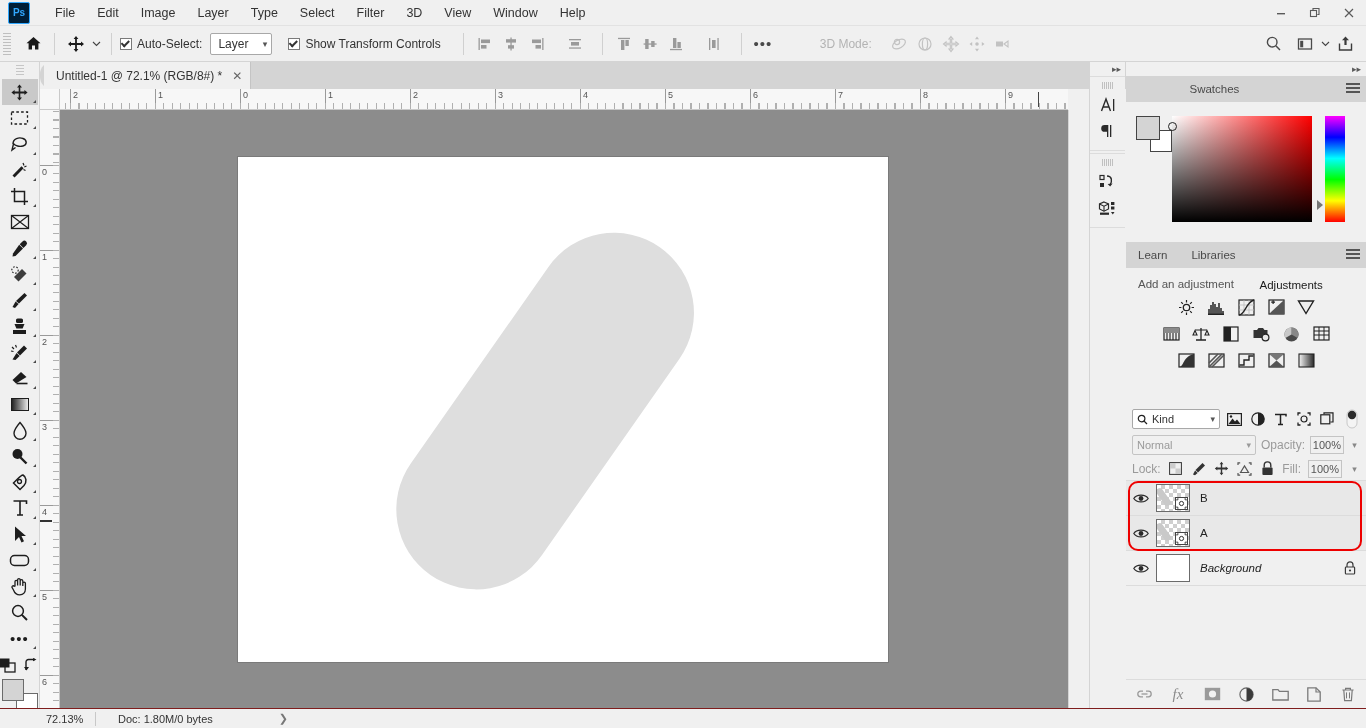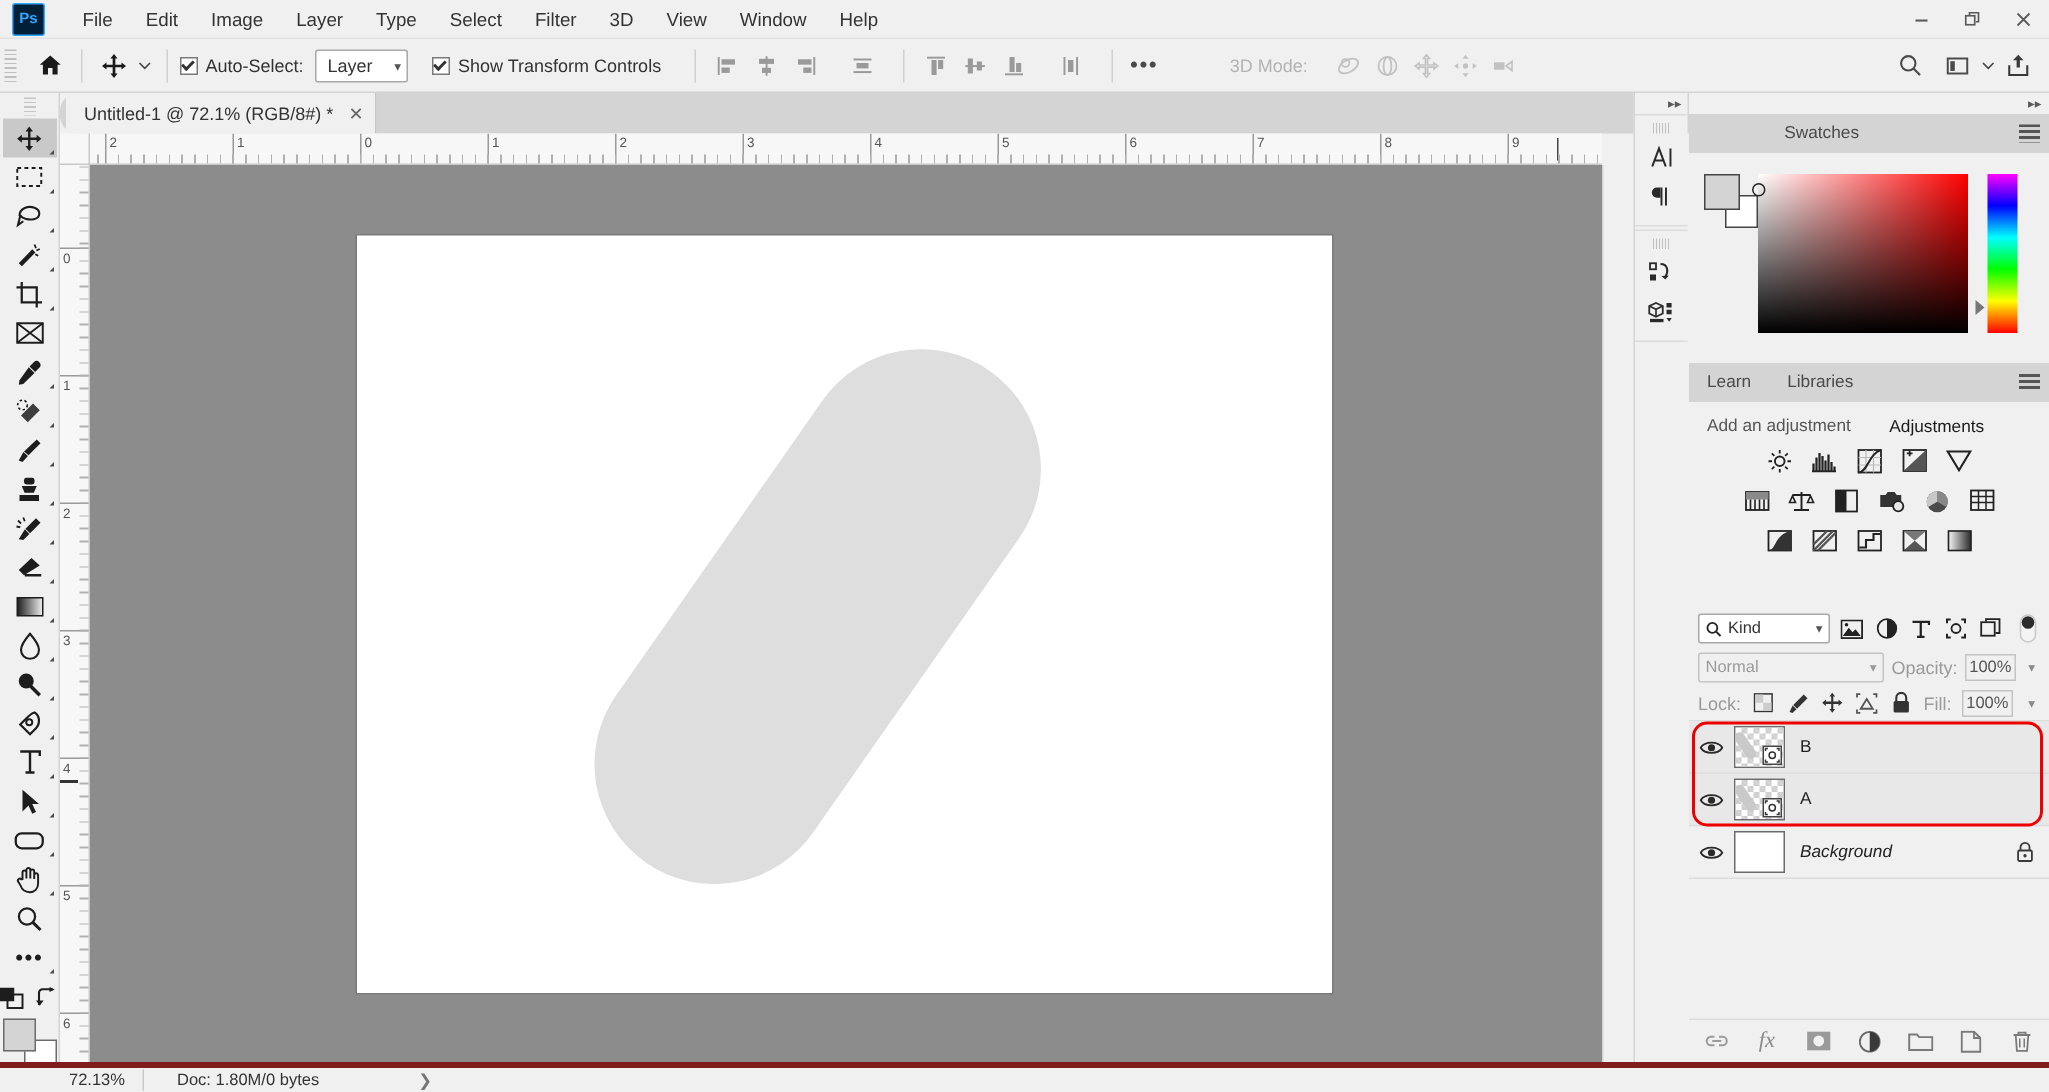--- a/index.html
+++ b/index.html
@@ -164,21 +164,21 @@
 
   .sel-outline { position:absolute; left:2px; top:0px; width:234px; height:70px;
      border:2px solid #ee0000; border-radius:10px; pointer-events:none; }
 
   .layer-footer { position:absolute; left:0; bottom:0; width:240px; height:29px;
      border-top:1px solid #dcdcdc; display:flex; align-items:center; justify-content:center; gap:16px; }
   .lf-ic { width:18px; height:18px; display:flex; align-items:center; justify-content:center; color:#777; }
 
   
   .statusbar { position:absolute; left:0; top:708px; width:1366px; height:20px; background:#f0f0f0;
-     border-top:4px solid #7f1d1d; display:flex; align-items:center; }
+     border-top:1px solid #7f1d1d; display:flex; align-items:center; }
   .sb-zoom { width:55px; margin-left:40px; font-size:11px; color:#333; padding-left:6px; }
   .sb-sep { width:1px; height:14px; background:#c8c8c8; }
   .sb-doc { font-size:11px; color:#333; margin-left:22px; }
   .sb-arrow { margin-left:66px; color:#777; font-size:11px; }
   svg { display:block; }
 </style>
 </head>
 <body>
 
 <div class="app">

